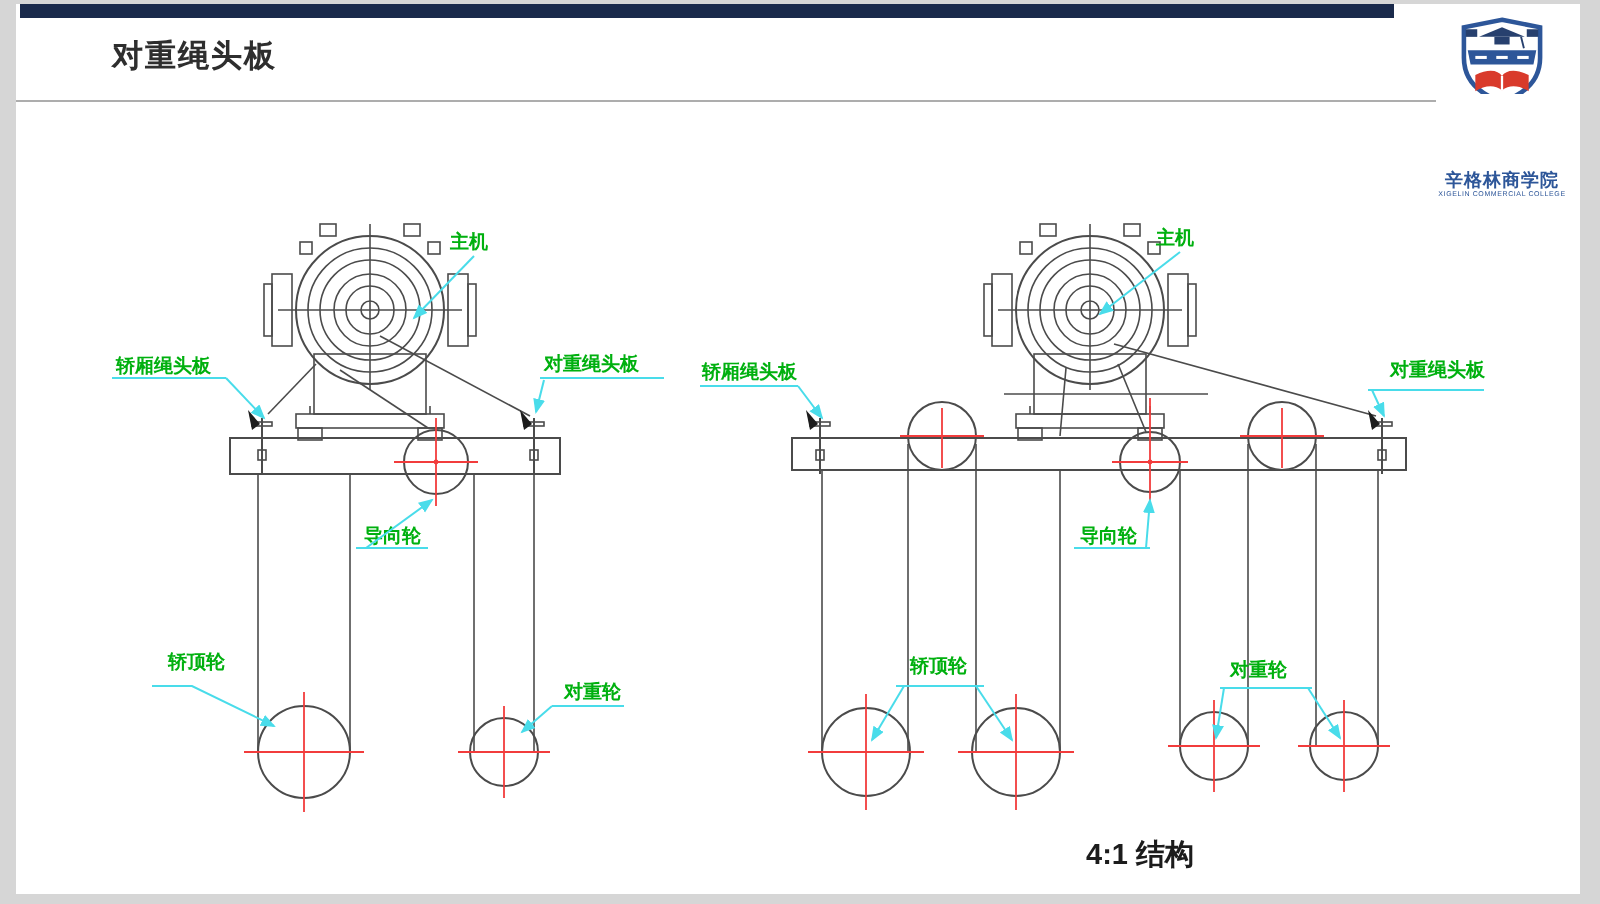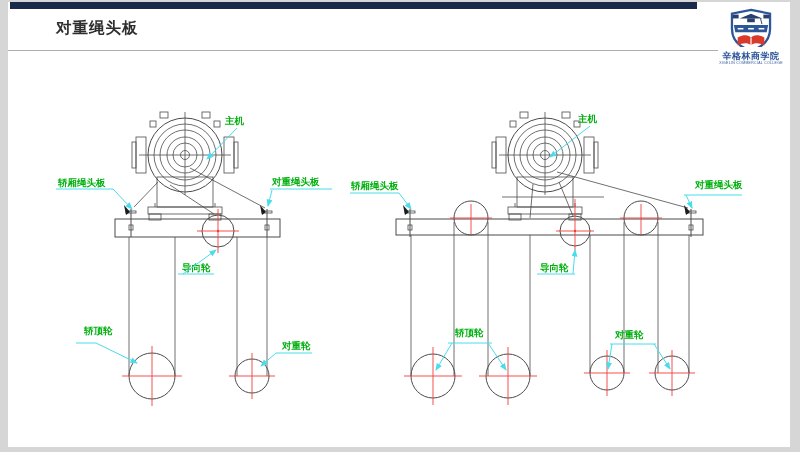--- a/index.html
+++ b/index.html
@@ -24,21 +24,21 @@
   .separator{
     position:absolute;left:0;top:48px;width:710px;height:1px;background:#adadad;
   }
   .subtitle{
     position:absolute;left:6px;top:56px;
     font-size:17.5px;font-weight:500;color:#121212;letter-spacing:.5px;
   }
   .logo{
     position:absolute;left:708px;top:5px;width:70px;height:60px;text-align:center;
   }
-  .logo-name{font-size:9px;font-weight:bold;color:#2d5699;letter-spacing:.5px;line-height:10px;}
+  .logo-name{font-size:9px;font-weight:bold;color:#2d5699;letter-spacing:.5px;line-height:10px;margin-top:33px;}
   .logo-sub{font-size:3.5px;color:#2d5699;letter-spacing:.3px;line-height:5px;}
   .diagram{position:absolute;}
   .caption{
     position:absolute;top:416px;width:90px;text-align:center;
     font-size:14.5px;font-weight:bold;color:#1c1c1c;
   }
   .caption.left{left:150px;}
   .caption.right{left:517px;}
   
   .ln{stroke:#4b4b4b;stroke-width:.8;fill:none;}
@@ -263,13 +263,14 @@
     <line class="cyan" x1="448" y1="341" x2="492" y2="341"></line>
     <polyline class="cyan" points="452,341 436,368" marker-end="url(#arrC)"></polyline>
     <polyline class="cyan" points="488,341 506,368" marker-end="url(#arrC)"></polyline>
 
     <text class="lbl" x="615" y="336">对重轮</text>
     <line class="cyan" x1="610" y1="342" x2="656" y2="342"></line>
     <polyline class="cyan" points="612,342 608,367" marker-end="url(#arrC)"></polyline>
     <polyline class="cyan" points="654,342 670,367" marker-end="url(#arrC)"></polyline>
   </svg>
 
+  <div class="caption right">4:1 结构</div>
 </div>
 
 </body></html>

